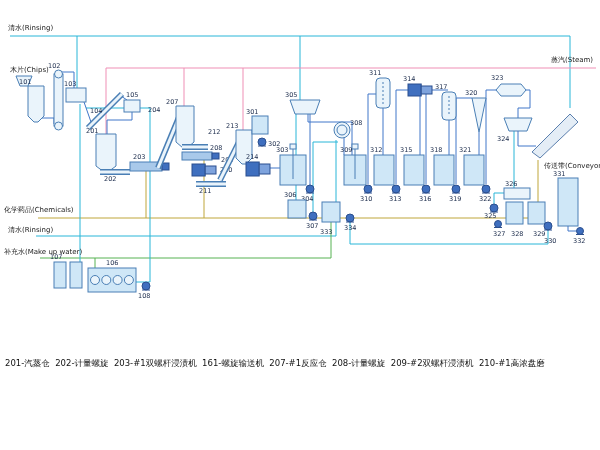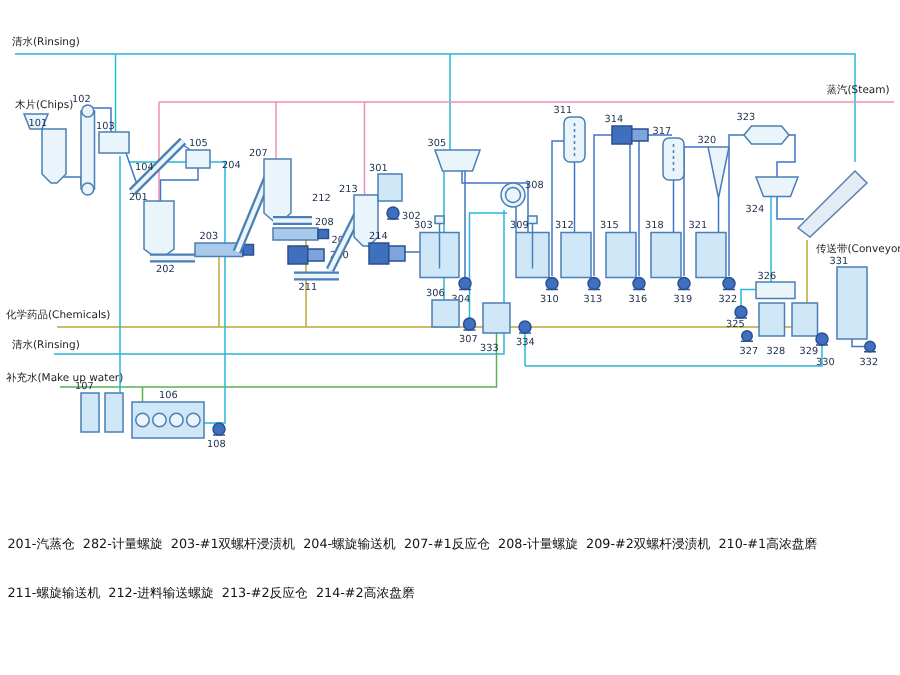--- a/index.html
+++ b/index.html
@@ -322,20 +322,19 @@
       </g>
       <text x="8" y="30" font-size="7" fill="#222">清水(Rinsing)</text>
       <text x="10" y="72" font-size="7" fill="#222">木片(Chips)</text>
       <text x="551" y="62" font-size="7" fill="#222">蒸汽(Steam)</text>
       <text x="4" y="212" font-size="7" fill="#222">化学药品(Chemicals)</text>
       <text x="8" y="232" font-size="7" fill="#222">清水(Rinsing)</text>
       <text x="4" y="254" font-size="7" fill="#222">补充水(Make up water)</text>
       <text x="544" y="168" font-size="7" fill="#222">传送带(Conveyor)</text>
     </svg>
   <div id="legend">
-    <div class="lg">201-汽蒸仓  282-计量螺旋  203-#1双螺杆浸渍机  204-螺旋输送机  207-#1反应仓  208-计量螺旋  209-#2双螺杆浸渍机  210-#1高浓盘磨</div>
-    <div class="lg">211-螺旋输送机  212-进料输送螺旋  213-#2反应仓  214-#2高浓盘磨</div>
+    <div class="lg">201-汽蒸仓  202-计量螺旋  203-#1双螺杆浸渍机  161-螺旋输送机  207-#1反应仓  208-计量螺旋  209-#2双螺杆浸渍机  210-#1高浓盘磨</div>
     
     
     
     
   </div>
 </div>
 
 </body></html>

